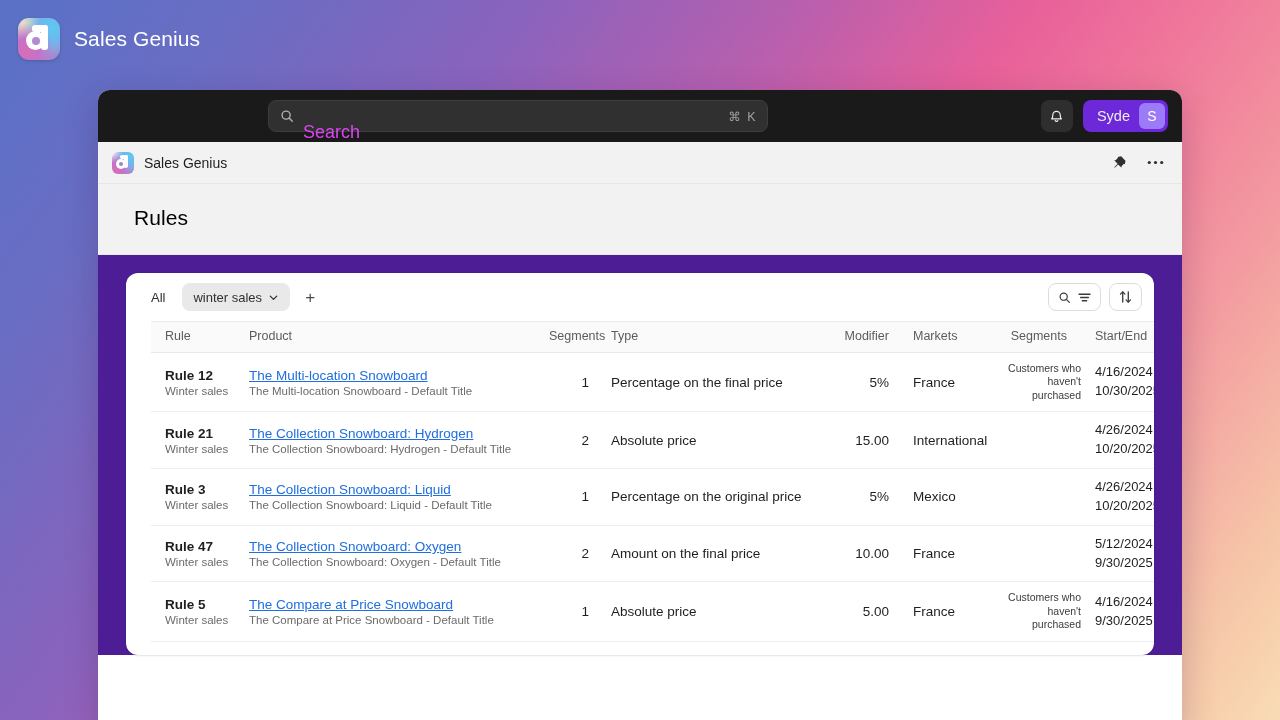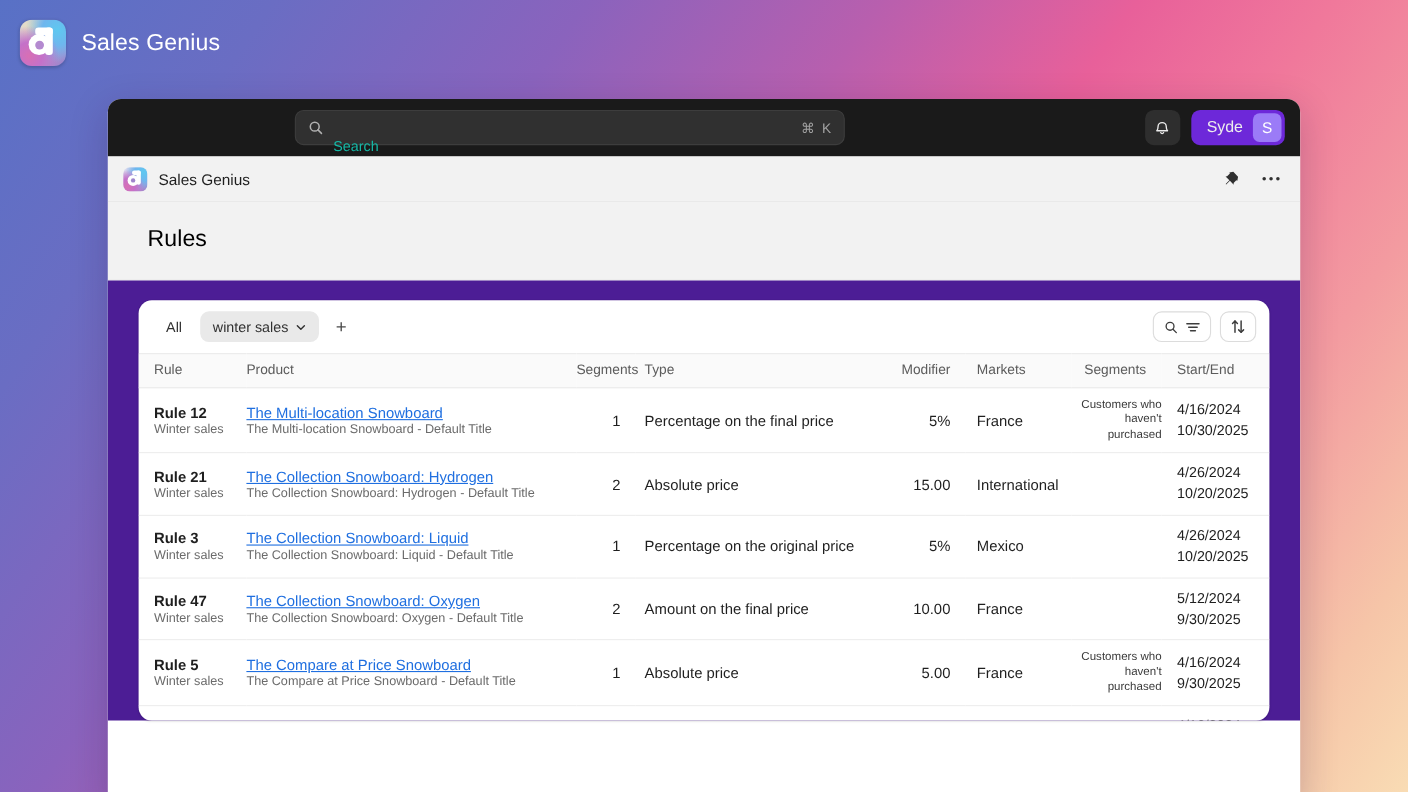--- a/index.html
+++ b/index.html
@@ -117,22 +117,22 @@
     background: #303030;
     border: 1px solid #3d3d3d;
     border-radius: 8px;
     display: flex;
     align-items: center;
     padding: 0 10px 0 11px;
     gap: 9px;
   }
   #search-box .ph {
     flex: 1;
-    color: #14b8a6;
-    font-size: 13px;
+    color: #d946ef;
+    font-size: 18px;
     margin-top: 33px;
   }
   #search-box .kbd {
     color: #a0a0a0;
     font-size: 12.5px;
     letter-spacing: 1.5px;
   }
   #topbar .right {
     position: absolute;
     right: 14px;
@@ -270,20 +270,21 @@
     justify-content: center;
     gap: 7px;
     padding: 0 9px;
   }
 
   
   table {
     width: 100%;
     border-collapse: collapse;
     table-layout: fixed;
+    margin-left: 25px;
   }
   thead th {
     font-size: 12.5px;
     font-weight: 400;
     color: #5c5c5c;
     text-align: left;
     padding: 7px 0 9px 0;
     background: #fafafa;
     border-top: 1px solid #eaeaea;
     border-bottom: 1px solid #eaeaea;

